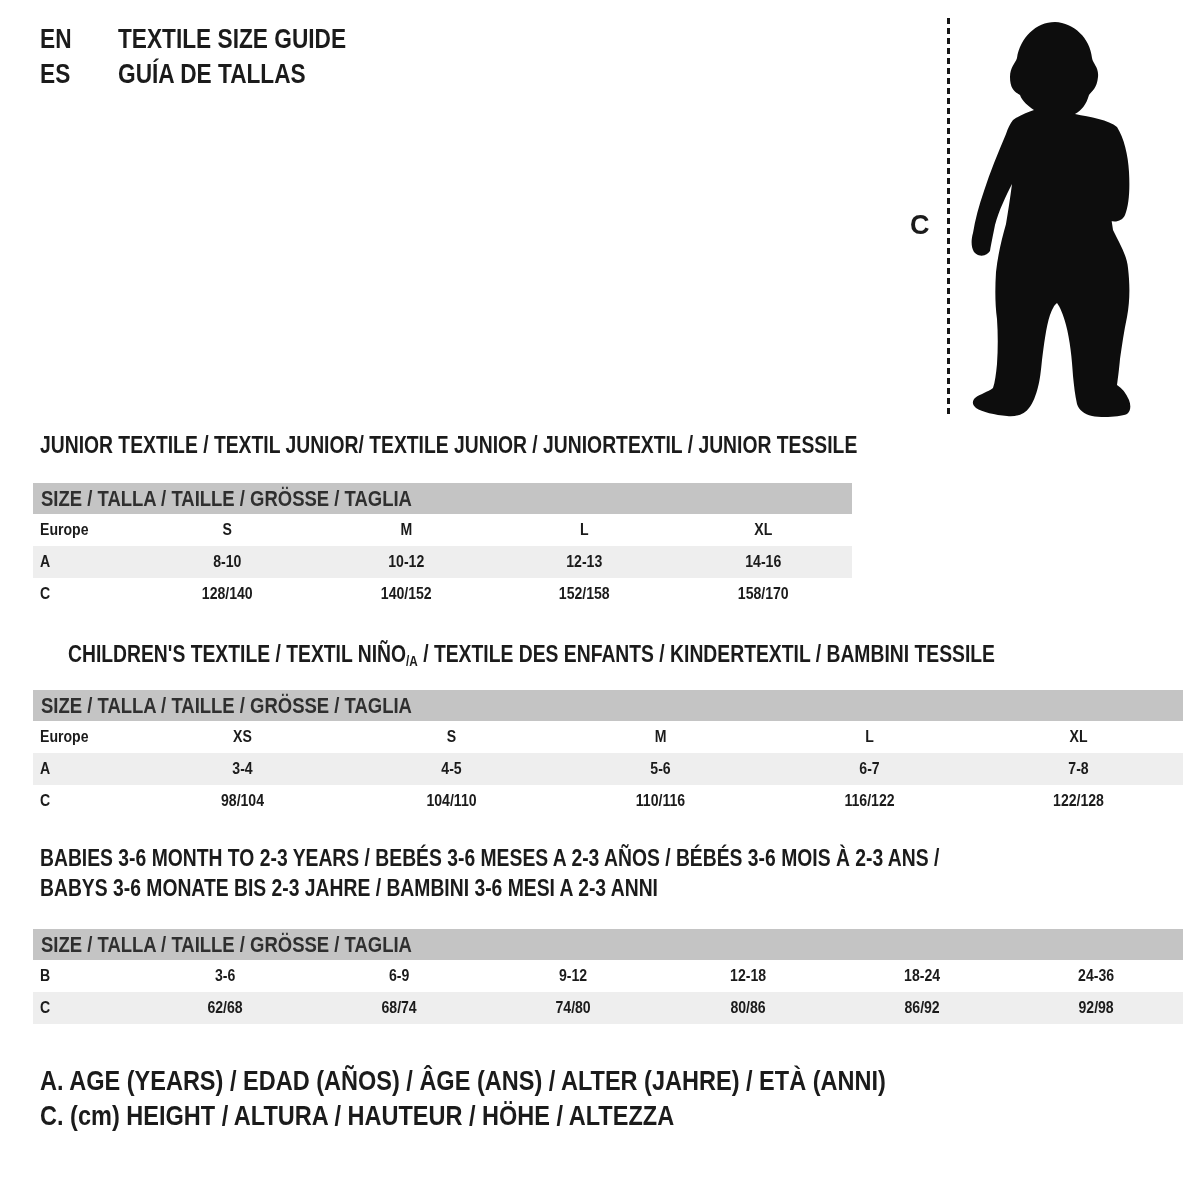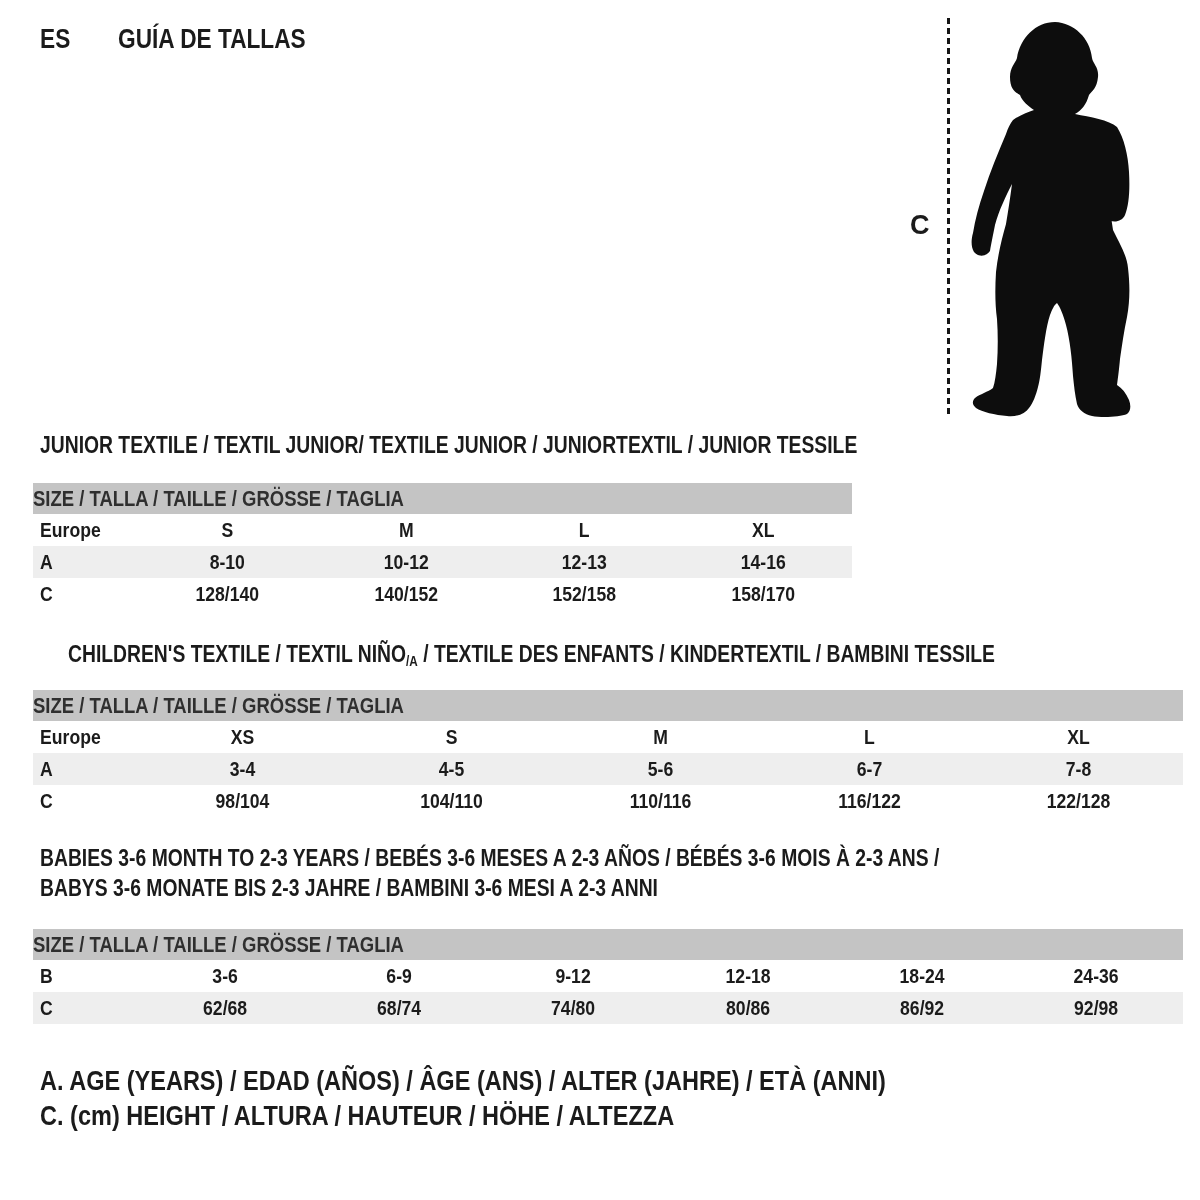--- a/index.html
+++ b/index.html
@@ -25,36 +25,39 @@
   .heading{position:absolute;font-size:23px;font-weight:bold;line-height:30px;}
   #h-junior{left:40px;top:430px;}
   #h-children{left:40px;top:639px;margin-left:28px;}
   #h-babies{left:40px;top:843px;}
   .sub{font-size:14px;position:relative;top:4px;}
   
   .table{position:absolute;}
   #t-junior{left:33px;top:483px;width:819px;}
   #t-children{left:33px;top:690px;width:1150px;}
   #t-babies{left:33px;top:929px;width:1150px;}
-  .thead{height:31px;background:#c4c4c4;line-height:31px;font-size:22px;font-weight:bold;color:#2f2f2f;box-sizing:border-box;}
-  .trow{display:grid;height:32px;align-items:center;font-size:20px;font-weight:bold;}
+  .thead{height:31px;background:#c4c4c4;line-height:31px;font-size:22px;font-weight:bold;color:#2f2f2f;padding-left:8px;box-sizing:border-box;}
+  .trow{display:grid;height:32px;align-items:center;font-size:16px;font-weight:bold;}
   .g4{grid-template-columns:105px repeat(4,1fr);}
   .g5{grid-template-columns:105px repeat(5,1fr);}
   .g6{grid-template-columns:105px repeat(6,1fr);}
   .shade{background:#eeeeee;}
   .c{text-align:center;transform:scaleX(0.88);transform-origin:50% 50%;}
   .l{padding-left:8px;transform:scaleX(0.88);transform-origin:0 50%;}
   
   .legend{position:absolute;left:40px;top:1063px;}
   .legend-row{height:35px;line-height:35px;font-size:28px;font-weight:bold;}
 </style>
 </head>
 <body>
 
 <div class="lang">
+  <div class="lang-row">
+    <span class="lang-code sx">EN</span><span class="sx">TEXTILE SIZE GUIDE</span>
+  </div>
   <div class="lang-row">
     <span class="lang-code sx">ES</span><span class="sx">GUÍA DE TALLAS</span>
   </div>
 </div>
 
 <div class="dash"></div>
 <div class="cmark">C</div>
 <svg class="sil" width="178" height="406" viewBox="0 0 178 406" xmlns="http://www.w3.org/2000/svg" aria-hidden="true">
   <path fill="#0d0d0d" d="M93,8
     C112,9 128,24 130,44 C131,50 137,53 136,63 C135,74 130,77 127,81 C124,91 120,96 113,100

